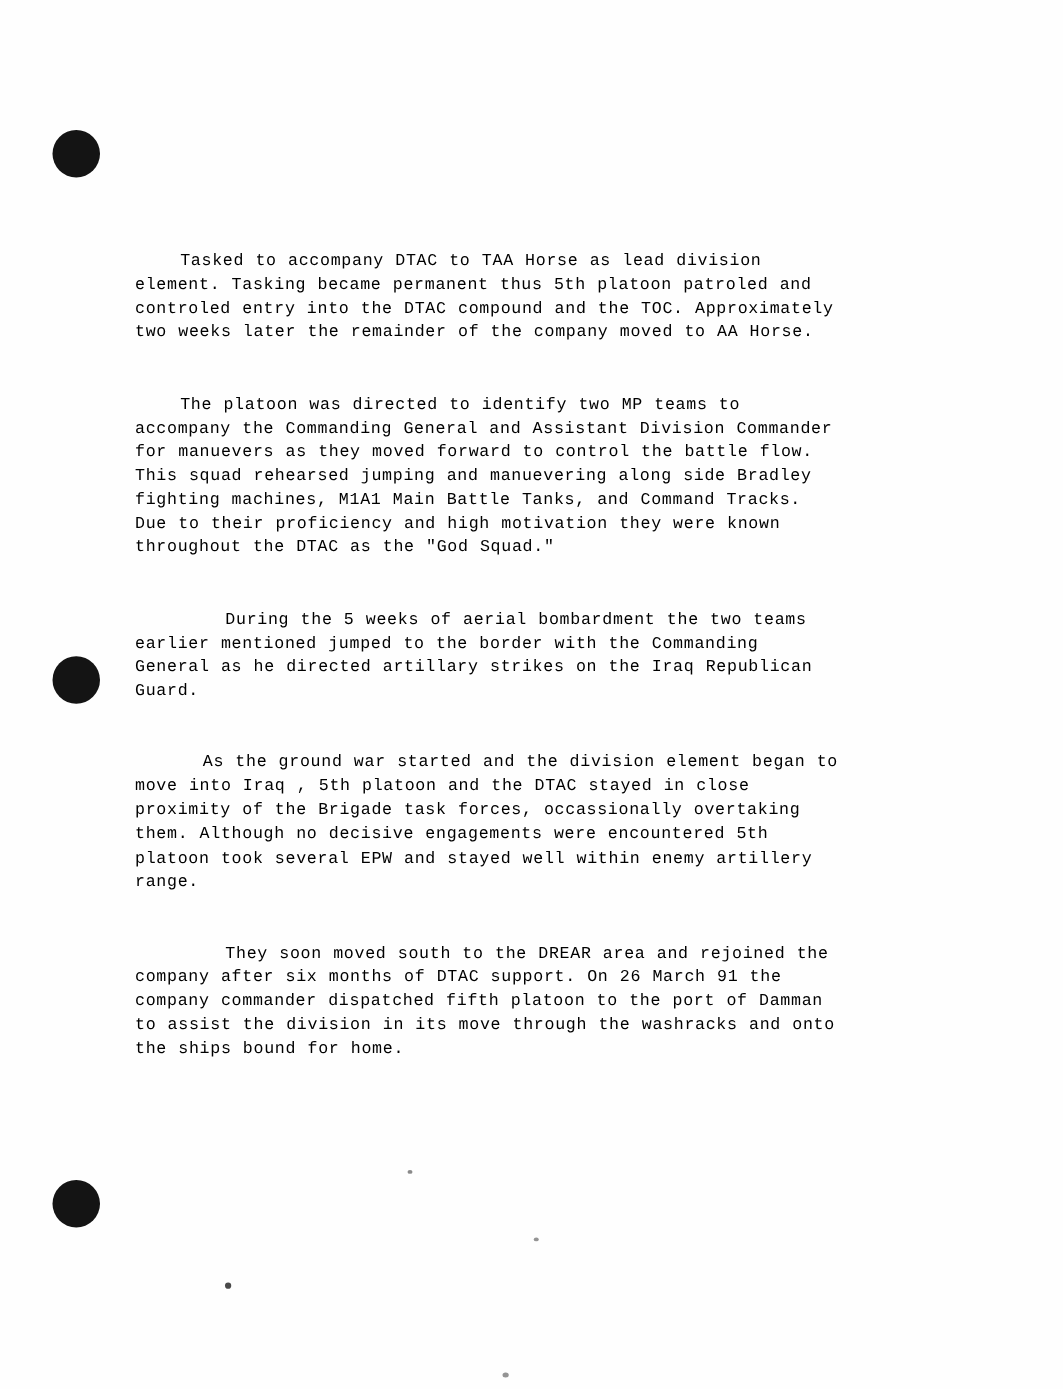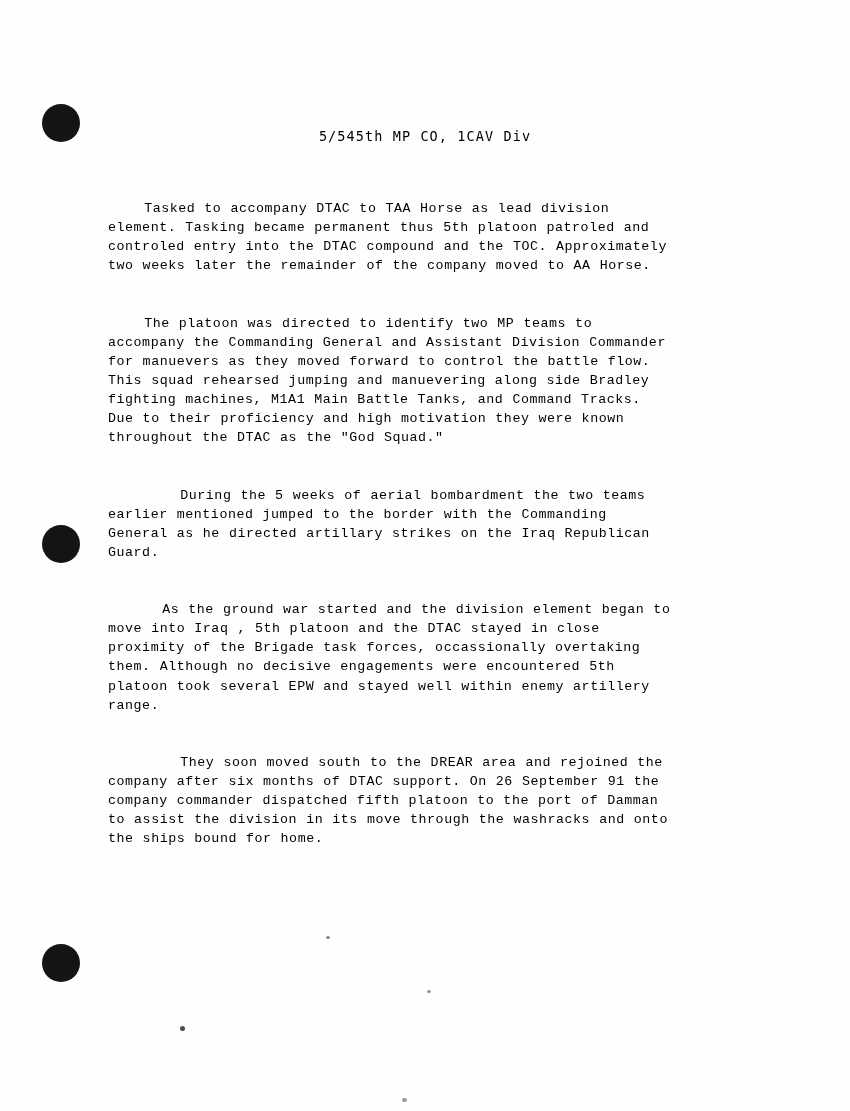--- a/index.html
+++ b/index.html
@@ -75,21 +75,20 @@
 </style>
 </head>
 <body>
 
 <div class="page">
 
   <div class="hole hole-1"></div>
   <div class="hole hole-2"></div>
   <div class="hole hole-3"></div>
 
-  <div class="doc-title">5/545th MP CO, 1CAV Div</div>
 
   <div class="body-text">
     <p>    Tasked to accompany DTAC to TAA Horse as lead division
 element. Tasking became permanent thus 5th platoon patroled and
 controled entry into the DTAC compound and the TOC. Approximately
 two weeks later the remainder of the company moved to AA Horse.</p>
     <p>    The platoon was directed to identify two MP teams to
 accompany the Commanding General and Assistant Division Commander
 for manuevers as they moved forward to control the battle flow.
 This squad rehearsed jumping and manuevering along side Bradley
@@ -100,21 +99,21 @@
 earlier mentioned jumped to the border with the Commanding
 General as he directed artillary strikes on the Iraq Republican
 Guard.</p>
     <p>      As the ground war started and the division element began to
 move into Iraq , 5th platoon and the DTAC stayed in close
 proximity of the Brigade task forces, occassionally overtaking
 them. Although no decisive engagements were encountered 5th
 platoon took several EPW and stayed well within enemy artillery
 range.</p>
     <p>        They soon moved south to the DREAR area and rejoined the
-company after six months of DTAC support. On 26 September 91 the
+company after six months of DTAC support. On 26 March 91 the
 company commander dispatched fifth platoon to the port of Damman
 to assist the division in its move through the washracks and onto
 the ships bound for home.</p>
   </div>
 
   <div class="speck speck-a"></div>
   <div class="speck speck-b"></div>
   <div class="speck speck-c"></div>
   <div class="speck speck-d"></div>
 

